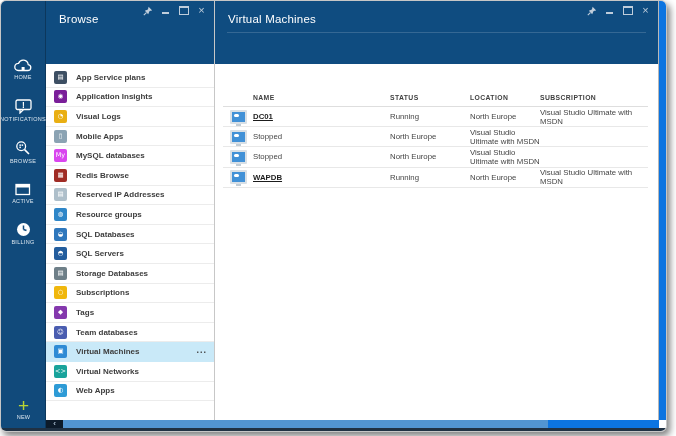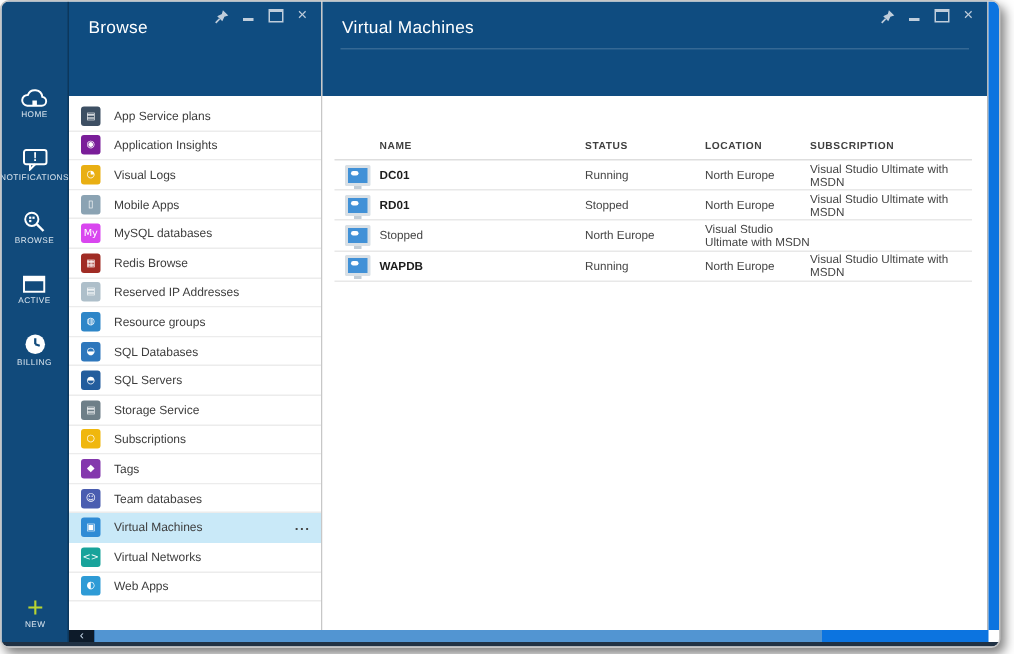--- a/index.html
+++ b/index.html
@@ -36,30 +36,30 @@
   .ctl.close{font-size:11px;line-height:11px;}
   .bbody{flex:1;background:#fff;position:relative;overflow:hidden;}
 
   
   .blist{padding-top:4px;}
   .bitem{height:19.6px;box-sizing:border-box;display:flex;align-items:center;gap:9px;
          padding:0 7px 0 8px;border-bottom:1px solid #ececec;background:#fff;cursor:default;}
   .bitem.selected{background:#c9e9f8;border-bottom-color:#c9e9f8;}
   .ic{width:13px;height:13px;border-radius:2px;flex:none;color:#fff;text-align:center;
       font-family:"DejaVu Sans",sans-serif;font-size:6.5px;line-height:13px;overflow:hidden;}
-  .blabel{font-size:8px;font-weight:normal;color:#3d3d3d;white-space:nowrap;}
+  .blabel{font-size:8px;font-weight:bold;color:#3d3d3d;white-space:nowrap;}
   .dots{margin-left:auto;font-size:9px;font-weight:bold;color:#444;letter-spacing:1px;line-height:4px;align-self:center;margin-top:-3px;}
 
   
   .tbl{position:absolute;top:24px;left:8px;right:10px;}
   .trow{display:grid;grid-template-columns:30px 137px 80px 70px 1fr;align-items:center;
         height:19.2px;border-bottom:1px solid #e8e8e8;font-size:7.8px;color:#454545;}
   .trow.thead{height:18px;border-bottom-color:#dedede;font-size:6.8px;font-weight:bold;
               color:#3f3f3f;letter-spacing:.4px;}
-  .cname{font-weight:bold;color:#1c1c1c;}
+  .cname{font-weight:bold;color:#1c1c1c;text-decoration:underline;}
   .vmic{position:relative;width:13px;height:10px;background:#4191d7;border:2px solid #d9e0e6;
         box-sizing:content-box;margin-left:7px;border-radius:1px;}
   .vmic::before{content:"";position:absolute;left:2px;top:2px;width:5px;height:3px;background:#fff;border-radius:2px;}
   .vmic::after{content:"";position:absolute;left:4px;bottom:-4px;width:5px;height:2px;background:#c2cdd6;}
 
   
   .hscroll{position:absolute;left:0;right:7px;top:419px;height:8px;background:#0c74e0;display:flex;}
   .sbtn{width:17px;background:#0d1b2a;color:#cfe3f5;font-size:8px;line-height:8px;text-align:center;flex:none;}
   .sthumb{width:485px;background:#5295d2;flex:none;}
   .bottomdark{position:absolute;left:-45px;right:0;top:427px;height:3px;background:#203143;}
@@ -206,21 +206,21 @@
             </div>
 
             <div class="bitem">
               <span class="ic" style="background: rgb(35, 93, 157);">◓</span>
               <span class="blabel">SQL Servers</span>
               <span class="dots"></span>
             </div>
 
             <div class="bitem">
               <span class="ic" style="background: rgb(110, 127, 136);">▤</span>
-              <span class="blabel">Storage Service</span>
+              <span class="blabel">Storage Databases</span>
               <span class="dots"></span>
             </div>
 
             <div class="bitem">
               <span class="ic" style="background: rgb(240, 183, 13);">○</span>
               <span class="blabel">Subscriptions</span>
               <span class="dots"></span>
             </div>
 
             <div class="bitem">
@@ -289,21 +289,20 @@
               <div class="trow">
                 <span class="vmic"></span>
                 <span class="cname">DC01</span>
                 <span>Running</span>
                 <span>North Europe</span>
                 <span>Visual Studio Ultimate with MSDN</span>
               </div>
 
               <div class="trow">
                 <span class="vmic"></span>
-                <span class="cname">RD01</span>
                 <span>Stopped</span>
                 <span>North Europe</span>
                 <span>Visual Studio Ultimate with MSDN</span>
               </div>
 
               <div class="trow">
                 <span class="vmic"></span>
                 <span>Stopped</span>
                 <span>North Europe</span>
                 <span>Visual Studio Ultimate with MSDN</span>

